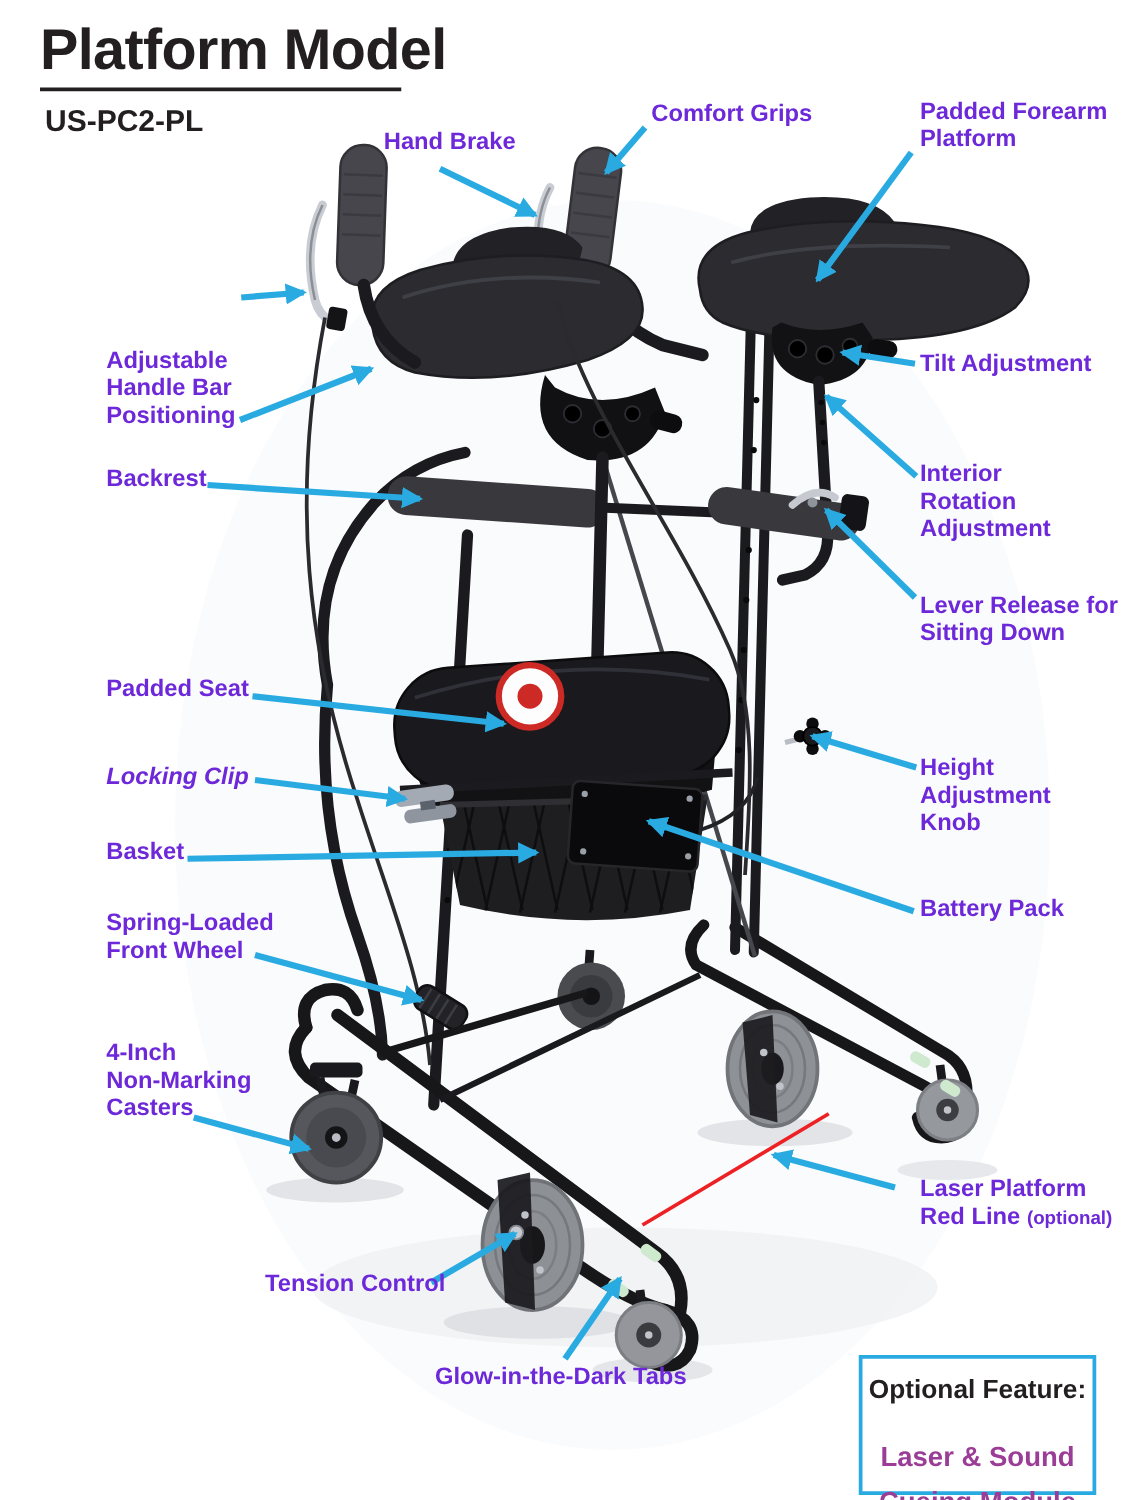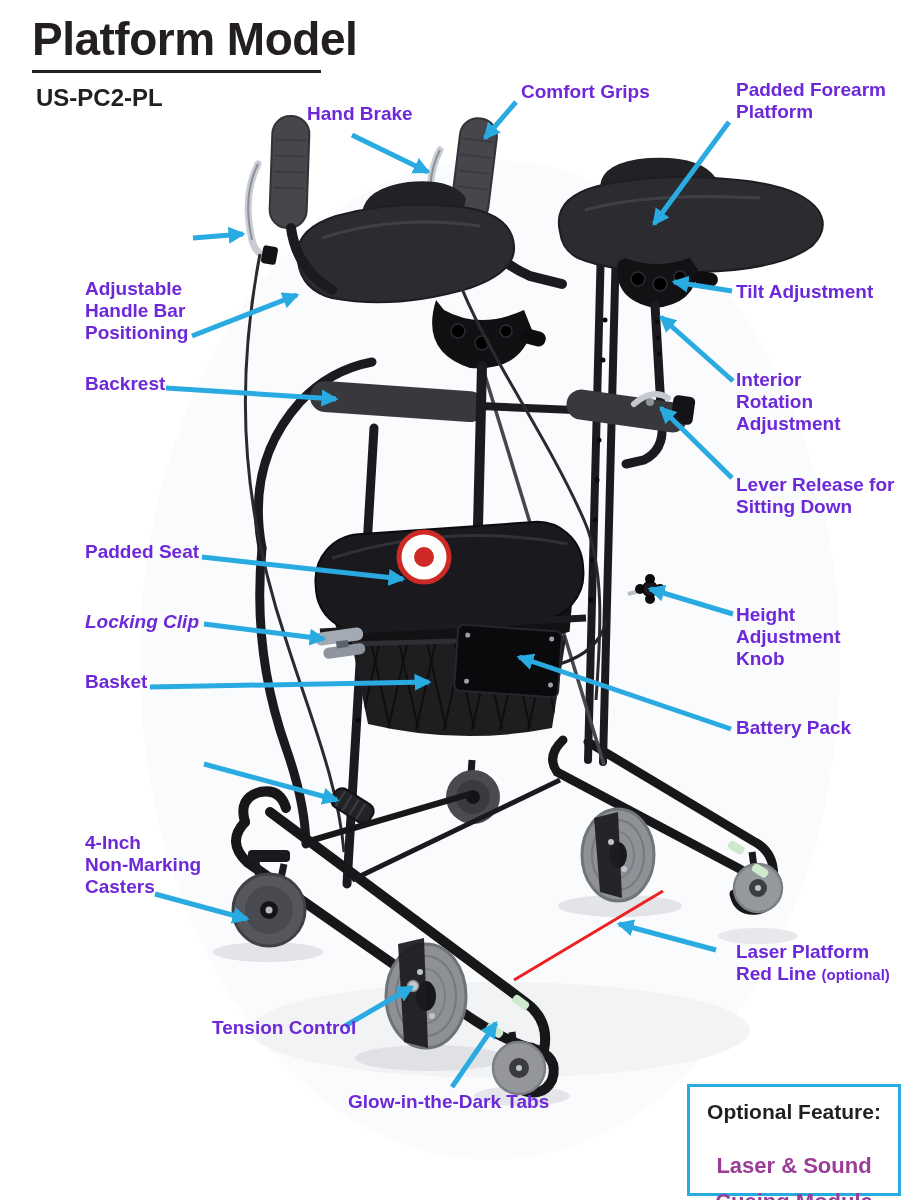--- a/index.html
+++ b/index.html
@@ -42,21 +42,21 @@
   .lbl12{left:85px;top:728px;}
   .lbl13{left:736px;top:604px;}
   .lbl14{left:736px;top:717px;}
   .lbl15{left:85px;top:832px;}
   .lbl16{left:736px;top:941px;}
   .lbl17{left:212px;top:1017px;}
   .lbl18{left:348px;top:1091px;}
 
   
   .feature-box{
-    position:absolute;left:687px;top:1084px;width:214px;height:112px;
+    position:absolute;left:687px;top:1084px;width:190px;height:112px;
     border:3px solid #29abe2;box-sizing:border-box;background:#fff;text-align:center;
   }
   .feature-heading{font-size:21px;font-weight:700;margin-top:13px;color:#231f20;}
   .feature-detail{
     font-size:22px;font-weight:700;line-height:36px;margin-top:24px;
     color:#9b3d96;white-space:pre-line;
   }
 </style>
 </head>
 <body>
@@ -324,20 +324,22 @@
   <div class="callout lbl5">Backrest</div>
   <div class="callout lbl6">Tilt Adjustment</div>
   <div class="callout lbl7">Interior
 Rotation
 Adjustment</div>
   <div class="callout lbl8">Lever Release for
 Sitting Down</div>
   <div class="callout lbl9">Padded Seat</div>
   <div class="callout lbl10">Locking Clip</div>
   <div class="callout lbl11">Basket</div>
+  <div class="callout lbl12">Spring-Loaded
+Front Wheel</div>
   <div class="callout lbl13">Height
 Adjustment
 Knob</div>
   <div class="callout lbl14">Battery Pack</div>
   <div class="callout lbl15">4-Inch
 Non-Marking
 Casters</div>
   <div class="callout lbl16"><span>Laser Platform</span><br><span>Red Line</span> <span class="small">(optional)</span></div>
   <div class="callout lbl17">Tension Control</div>
   <div class="callout lbl18">Glow-in-the-Dark Tabs</div>

